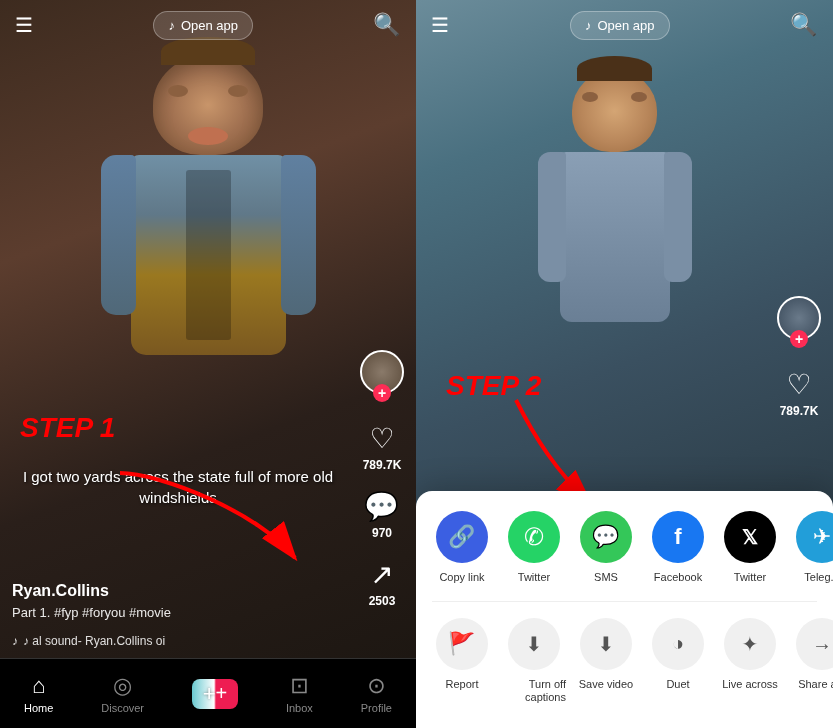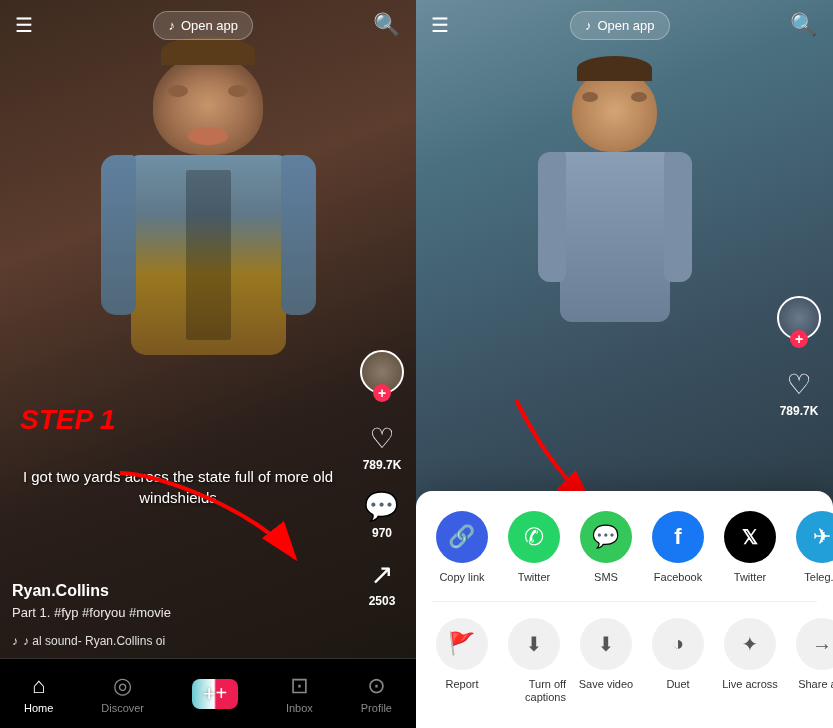--- a/index.html
+++ b/index.html
@@ -379,21 +379,21 @@
     <span class="hamburger-icon">☰</span>
     <button class="open-app-btn">
       <span style="font-size:13px;">♪</span>
       <span>Open app</span>
     </button>
     <span class="search-icon-top">🔍</span>
   </div>
 
   <div class="subtitle-text">I got two yards across the state full of more old windshields</div>
 
-  <div class="step-label" style="bottom:292px;left:20px;text-align:center;">STEP 1</div>
+  <div class="step-label" style="bottom:284px;left:20px;text-align:center;">STEP 1</div>
 
   <svg class="arrow-svg" style="bottom:145px;left:80px;width:230px;height:130px;" viewBox="0 0 230 130">
     <defs>
       <marker id="arrowhead1" markerWidth="10" markerHeight="7" refX="9" refY="3.5" orient="auto">
         <polygon points="0 0, 10 3.5, 0 7" fill="#ff0000"></polygon>
       </marker>
     </defs>
     <path d="M 40 20 C 80 20, 180 60, 215 105" stroke="#ff0000" stroke-width="4" fill="none" marker-end="url(#arrowhead1)"></path>
   </svg>
 
@@ -479,20 +479,21 @@
     <div class="action-item" style="position:relative;margin-bottom:10px;">
       <div class="avatar-circle" style="background:radial-gradient(circle,#6a7a8a,#3a4a5a);"></div>
       <div class="plus-badge">+</div>
     </div>
     <div class="action-item">
       <span class="action-icon">♡</span>
       <span class="action-count">789.7K</span>
     </div>
   </div>
 
+  <div class="step-label" style="top:370px;left:30px;">STEP 2</div>
 
   <svg class="arrow-svg" style="top:390px;left:20px;width:300px;height:130px;" viewBox="0 0 300 130">
     <defs>
       <marker id="arrowhead2" markerWidth="10" markerHeight="7" refX="9" refY="3.5" orient="auto">
         <polygon points="0 0, 10 3.5, 0 7" fill="#ff0000"></polygon>
       </marker>
     </defs>
     <path d="M 80 10 C 100 50, 120 80, 155 115" stroke="#ff0000" stroke-width="4" fill="none" marker-end="url(#arrowhead2)"></path>
   </svg>
 

